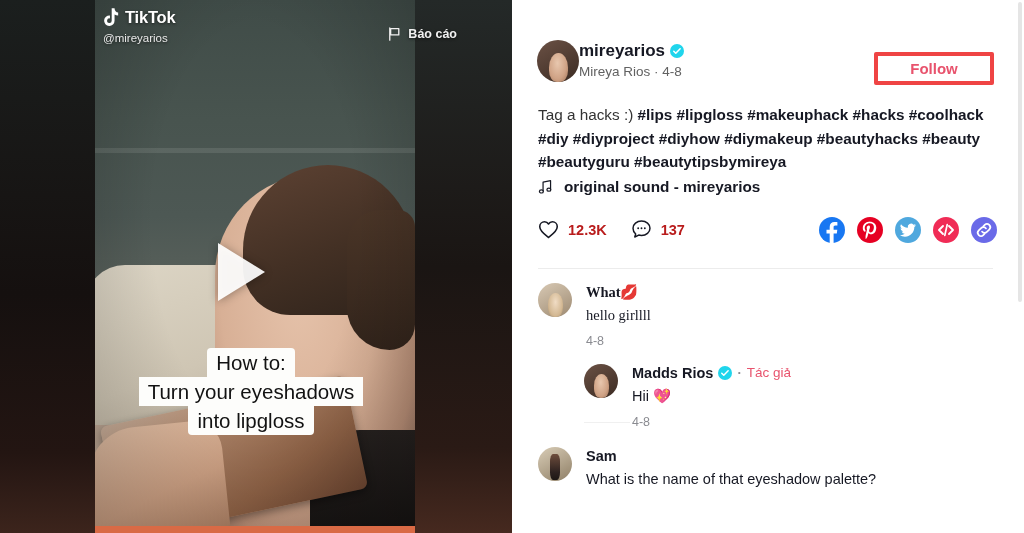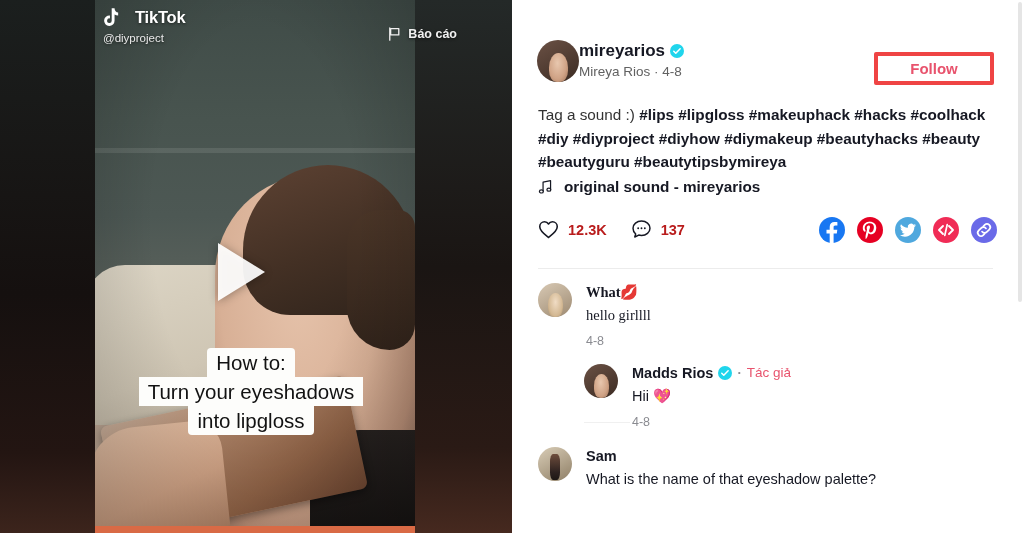--- a/index.html
+++ b/index.html
@@ -92,21 +92,21 @@
     position: absolute; left: 0; top: 0; width: 95px; height: 533px;
     background: linear-gradient(180deg,#1b1f1e 0%,#15100f 55%,#231512 85%,#3c241c 100%);
   }
   .edge-r {
     position: absolute; left: 415px; top: 0; width: 97px; height: 533px;
     background: linear-gradient(180deg,#242928 0%,#1a1513 50%,#2a1a15 84%,#46291f 100%);
   }
 
   .tiktok-brand {
     position: absolute; left: 103px; top: 8px;
-    display: flex; align-items: flex-start; gap: 15px;
+    display: flex; align-items: flex-start; gap: 5px;
     z-index: 6;
   }
   .tt-note { width: 17px; height: 19px; display: block; }
   .tt-word {
     color: #fff; font-size: 16.5px; font-weight: bold; letter-spacing: -0.2px;
     text-shadow: 0 1px 3px rgba(0,0,0,0.55);
   }
   .tt-handle {
     position: absolute; left: 103px; top: 32px;
     color: #e9e9e9; font-size: 11.5px; z-index: 6;
@@ -288,21 +288,21 @@
 
     <div class="edge-l"></div>
     <div class="edge-r"></div>
 
     <div class="tiktok-brand">
       <svg class="tt-note" viewBox="0 0 24 28">
         <path d="M16.5 0.5h-4.2v18.2a3.4 3.4 0 1 1-2.6-3.3v-4.3a7.7 7.7 0 1 0 6.8 7.6V9.4a9.3 9.3 0 0 0 5.3 1.7V6.8c-2.9 0-5.3-2.6-5.3-6.3z" fill="#ffffff"></path>
       </svg>
       <div class="tt-word">TikTok</div>
     </div>
-    <div class="tt-handle">@diyproject</div>
+    <div class="tt-handle">@mireyarios</div>
 
     <div class="report-btn">
       <svg class="flag-ico" viewBox="0 0 14 16">
         <path d="M1.6 1v14" stroke="#f1f1f1" stroke-width="1.5" fill="none" stroke-linecap="round"></path>
         <path d="M2.6 1.8h9.3v7.2H2.6z" stroke="#f1f1f1" stroke-width="1.5" fill="none" stroke-linejoin="round"></path>
       </svg>
       <span>Báo cáo</span>
     </div>
 
     <div class="play-btn"></div>
@@ -326,21 +326,21 @@
             <path d="M4.3 8.2l2.3 2.3 5-5" stroke="#fff" stroke-width="1.7" fill="none" stroke-linecap="round" stroke-linejoin="round"></path>
           </svg>
         </div>
         <div class="author-sub">Mireya Rios · 4-8</div>
       </div>
     </div>
 
     <button class="follow-btn">Follow</button>
 
     <div class="desc">
-      <span class="plain">Tag a sound :) </span><span class="tag">#lips #lipgloss #makeuphack #hacks #coolhack #diy #diyproject #diyhow #diymakeup #beautyhacks #beauty #beautyguru #beautytipsbymireya</span>
+      <span class="plain">Tag a hacks :) </span><span class="tag">#lips #lipgloss #makeuphack #hacks #coolhack #diy #diyproject #diyhow #diymakeup #beautyhacks #beauty #beautyguru #beautytipsbymireya</span>
     </div>
 
     <div class="sound-row">
       <svg class="note-ico" viewBox="0 0 16 17">
         <path d="M5.4 12.6V3.4l8-1.6v9" stroke="#161823" stroke-width="1.3" fill="none" stroke-linecap="round" stroke-linejoin="round"></path>
         <ellipse cx="3.6" cy="13.2" rx="2.1" ry="1.7" stroke="#161823" stroke-width="1.3" fill="none"></ellipse>
         <ellipse cx="11.6" cy="11.3" rx="2.1" ry="1.7" stroke="#161823" stroke-width="1.3" fill="none"></ellipse>
       </svg>
       <span>original sound - mireyarios</span>
     </div>

